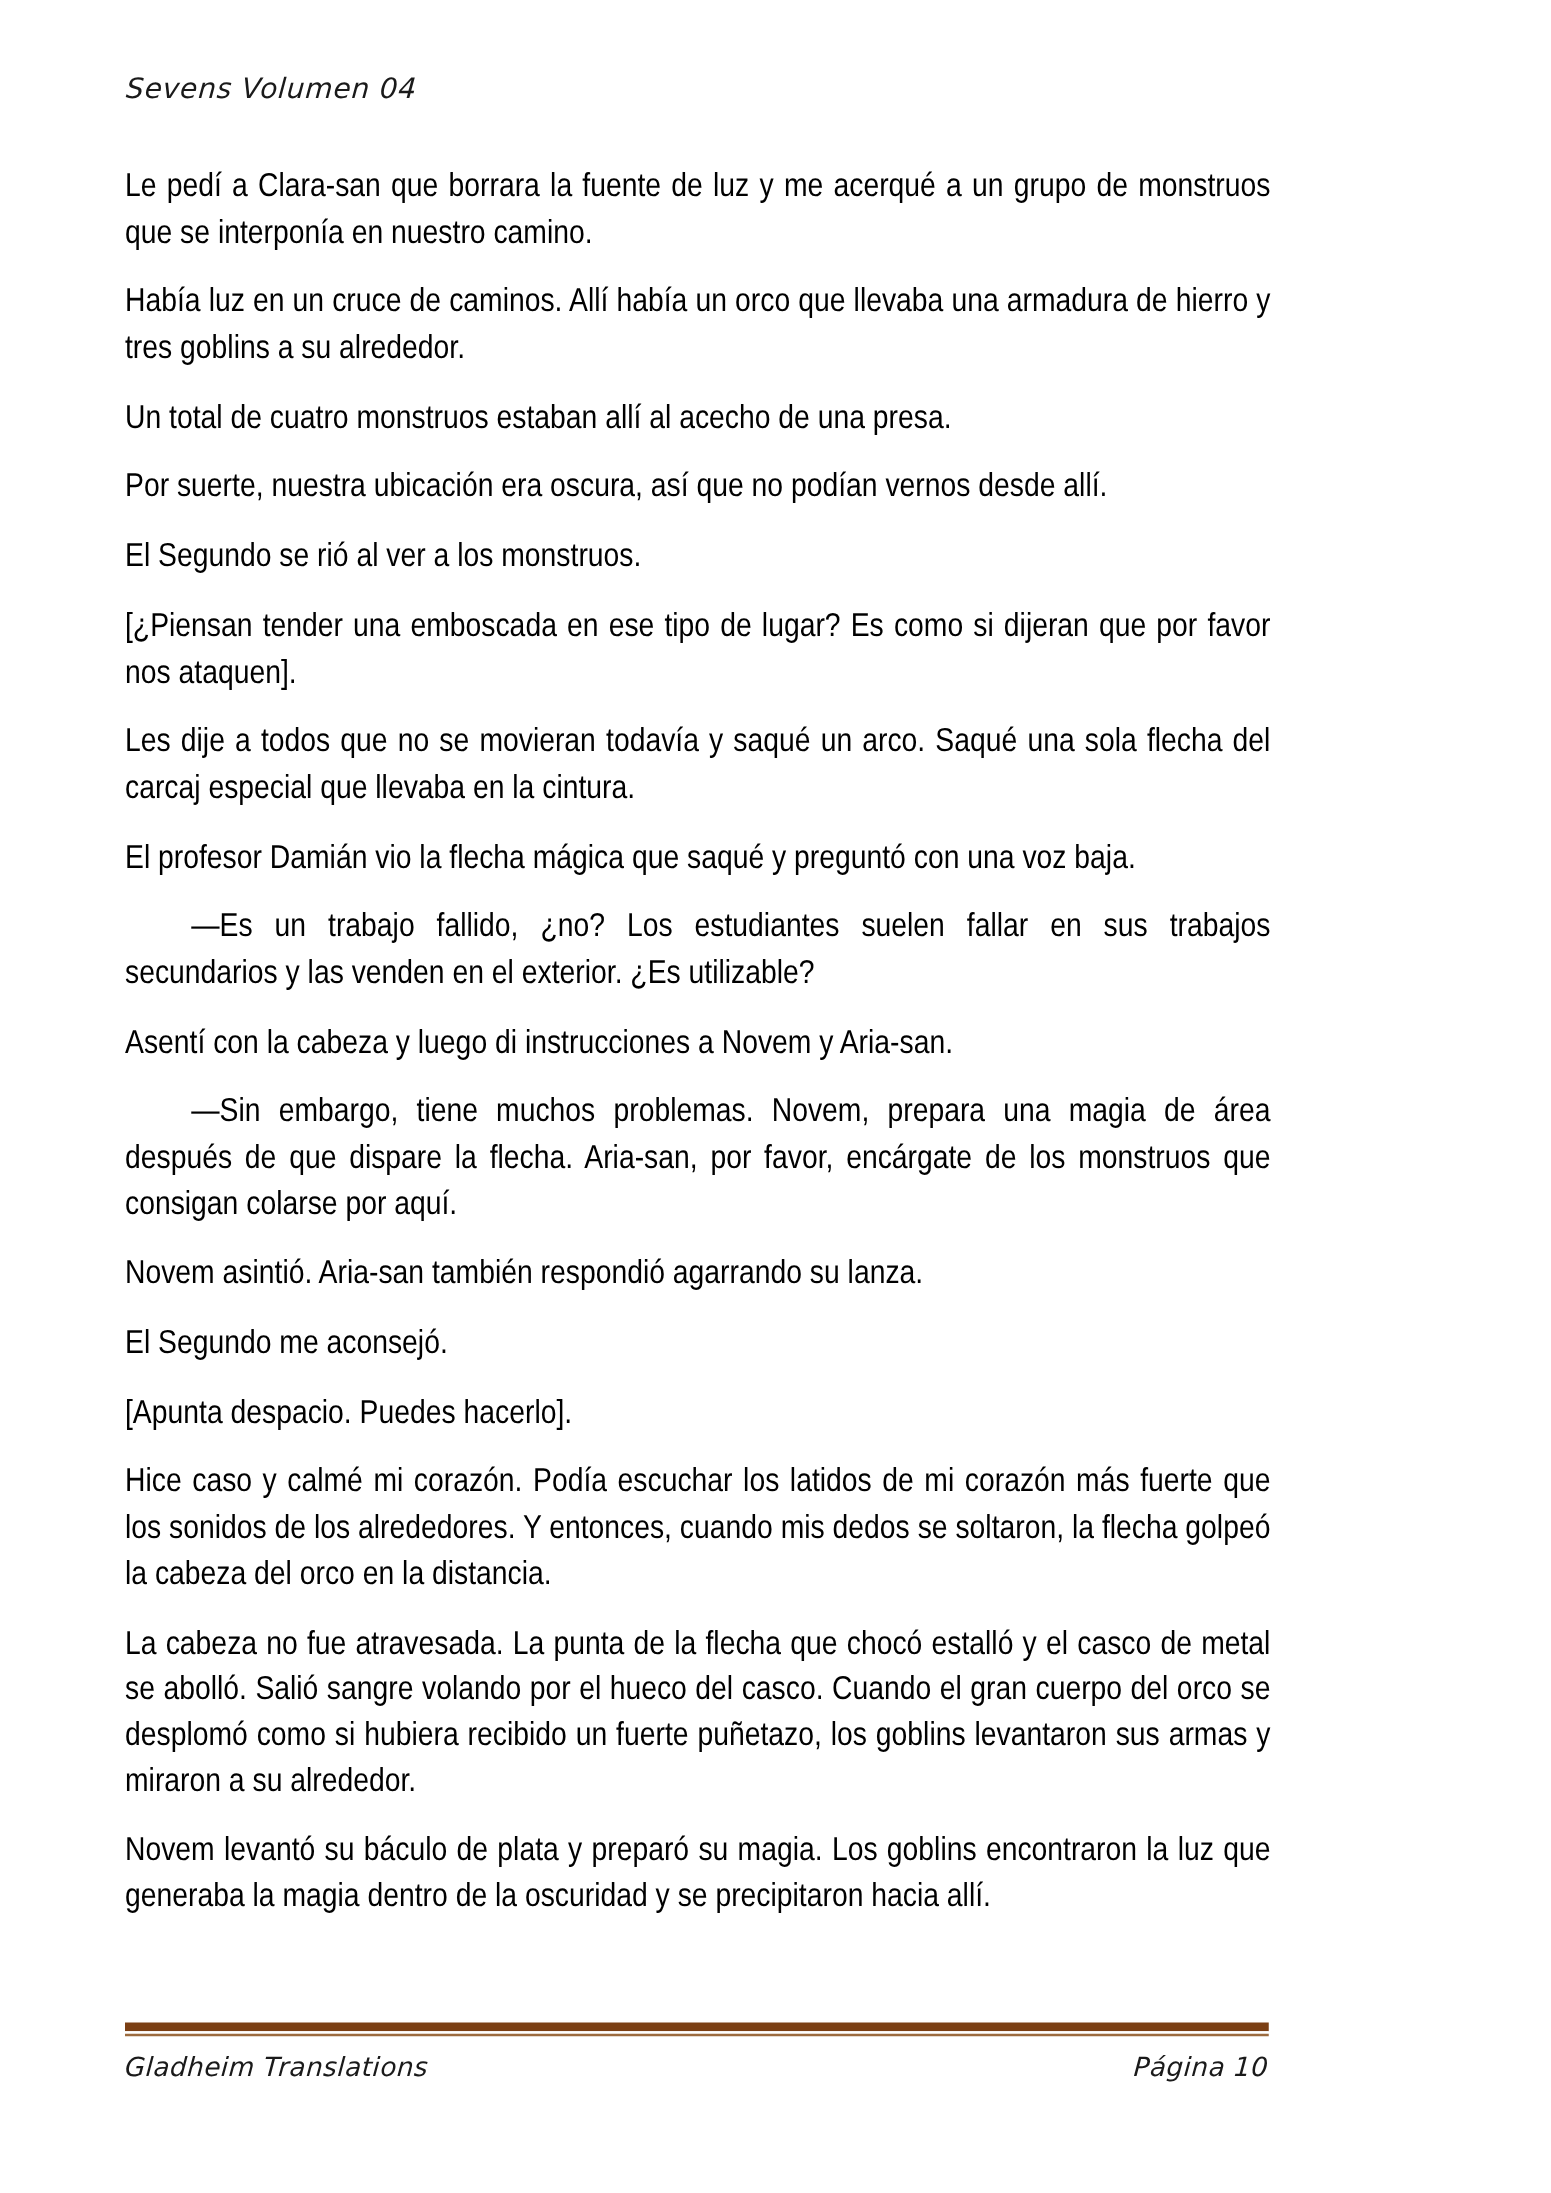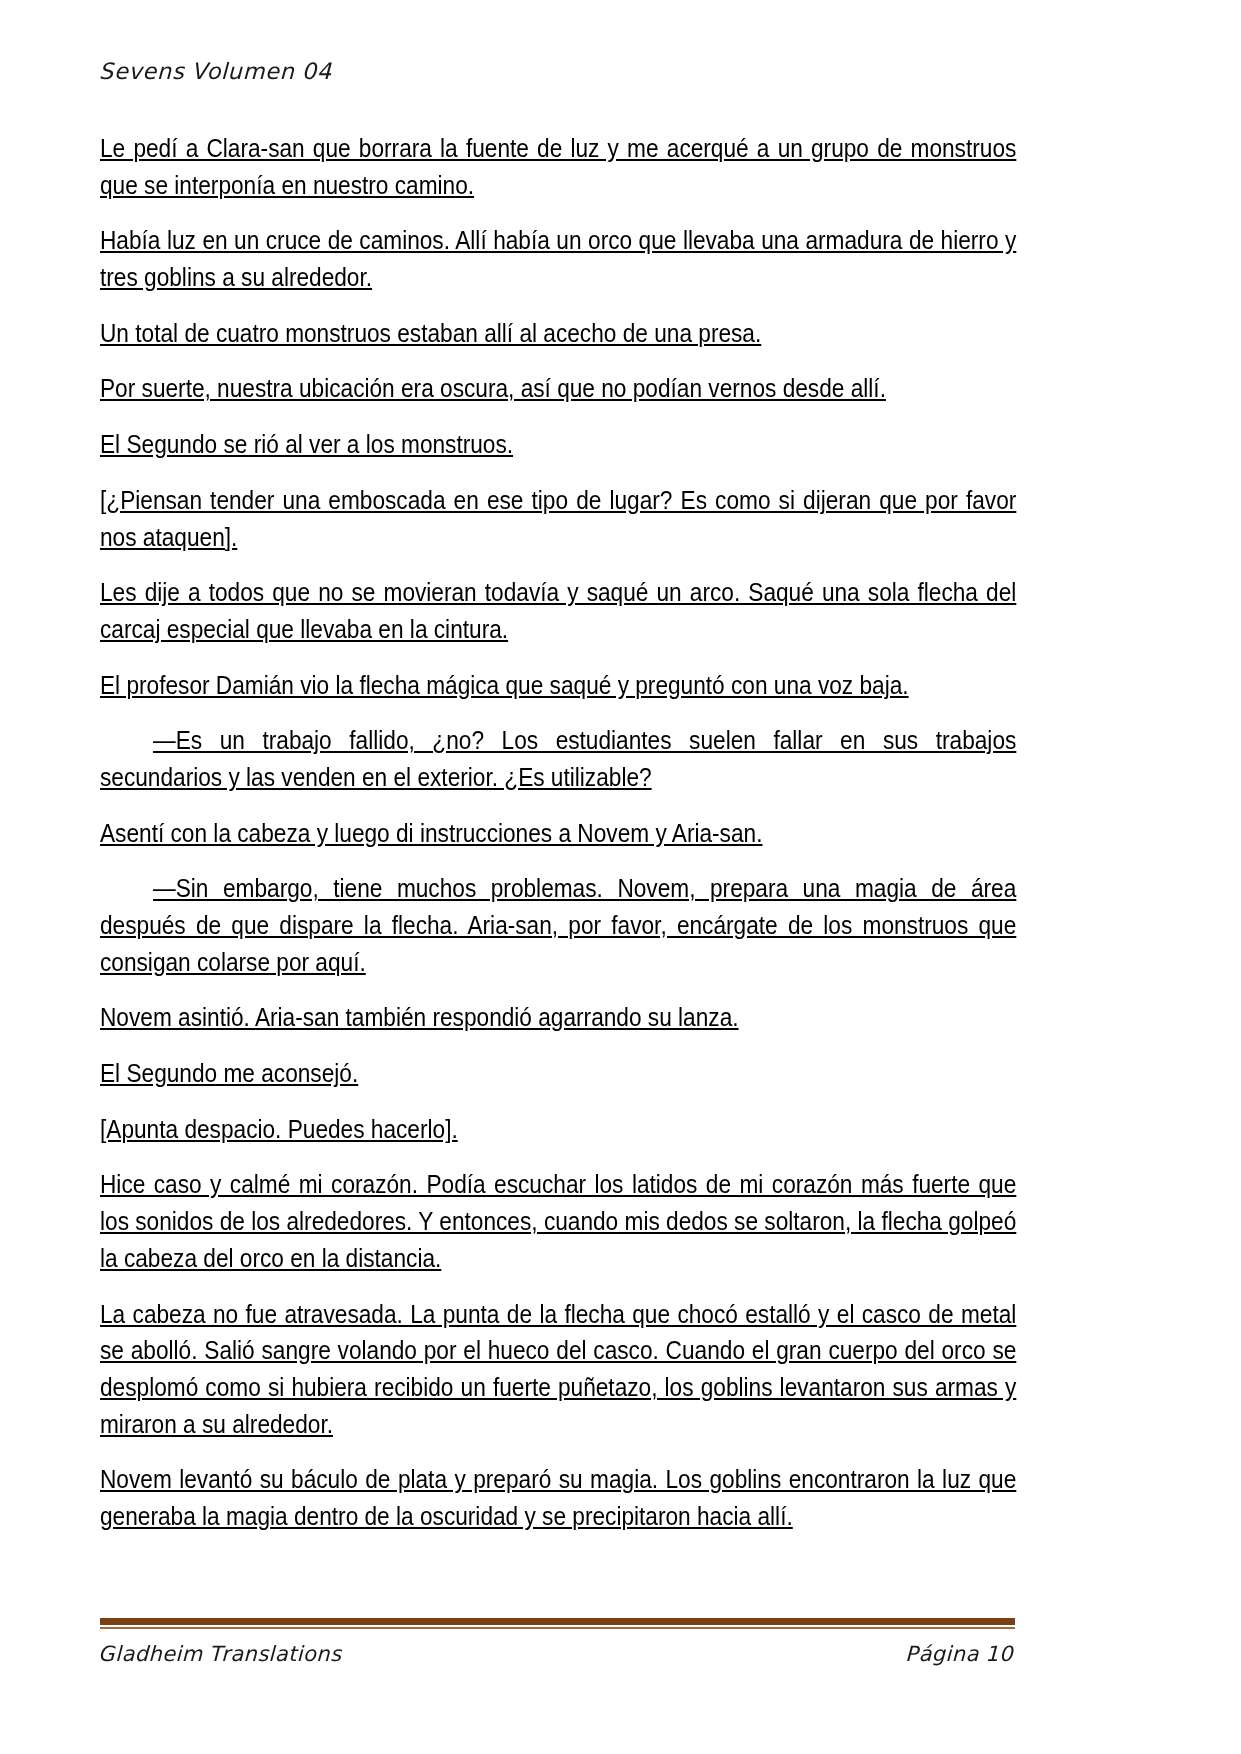--- a/index.html
+++ b/index.html
@@ -41,21 +41,20 @@
     transform: skewX(-4deg);
     transform-origin: left bottom;
   }
 
   
   .page-body {
     position: absolute;
     left: 100px;
     top: 130px;
     width: 916px;
-    text-decoration: underline;
   }
 
   .para {
     font-family: "Liberation Sans Narrow", "Liberation Sans", "DejaVu Sans Condensed", sans-serif;
     font-size: 26.5px;
     line-height: 1.385;
     text-align: justify;
     text-justify: inter-word;
     margin: 0 0 19px 0;
     color: #000000;

